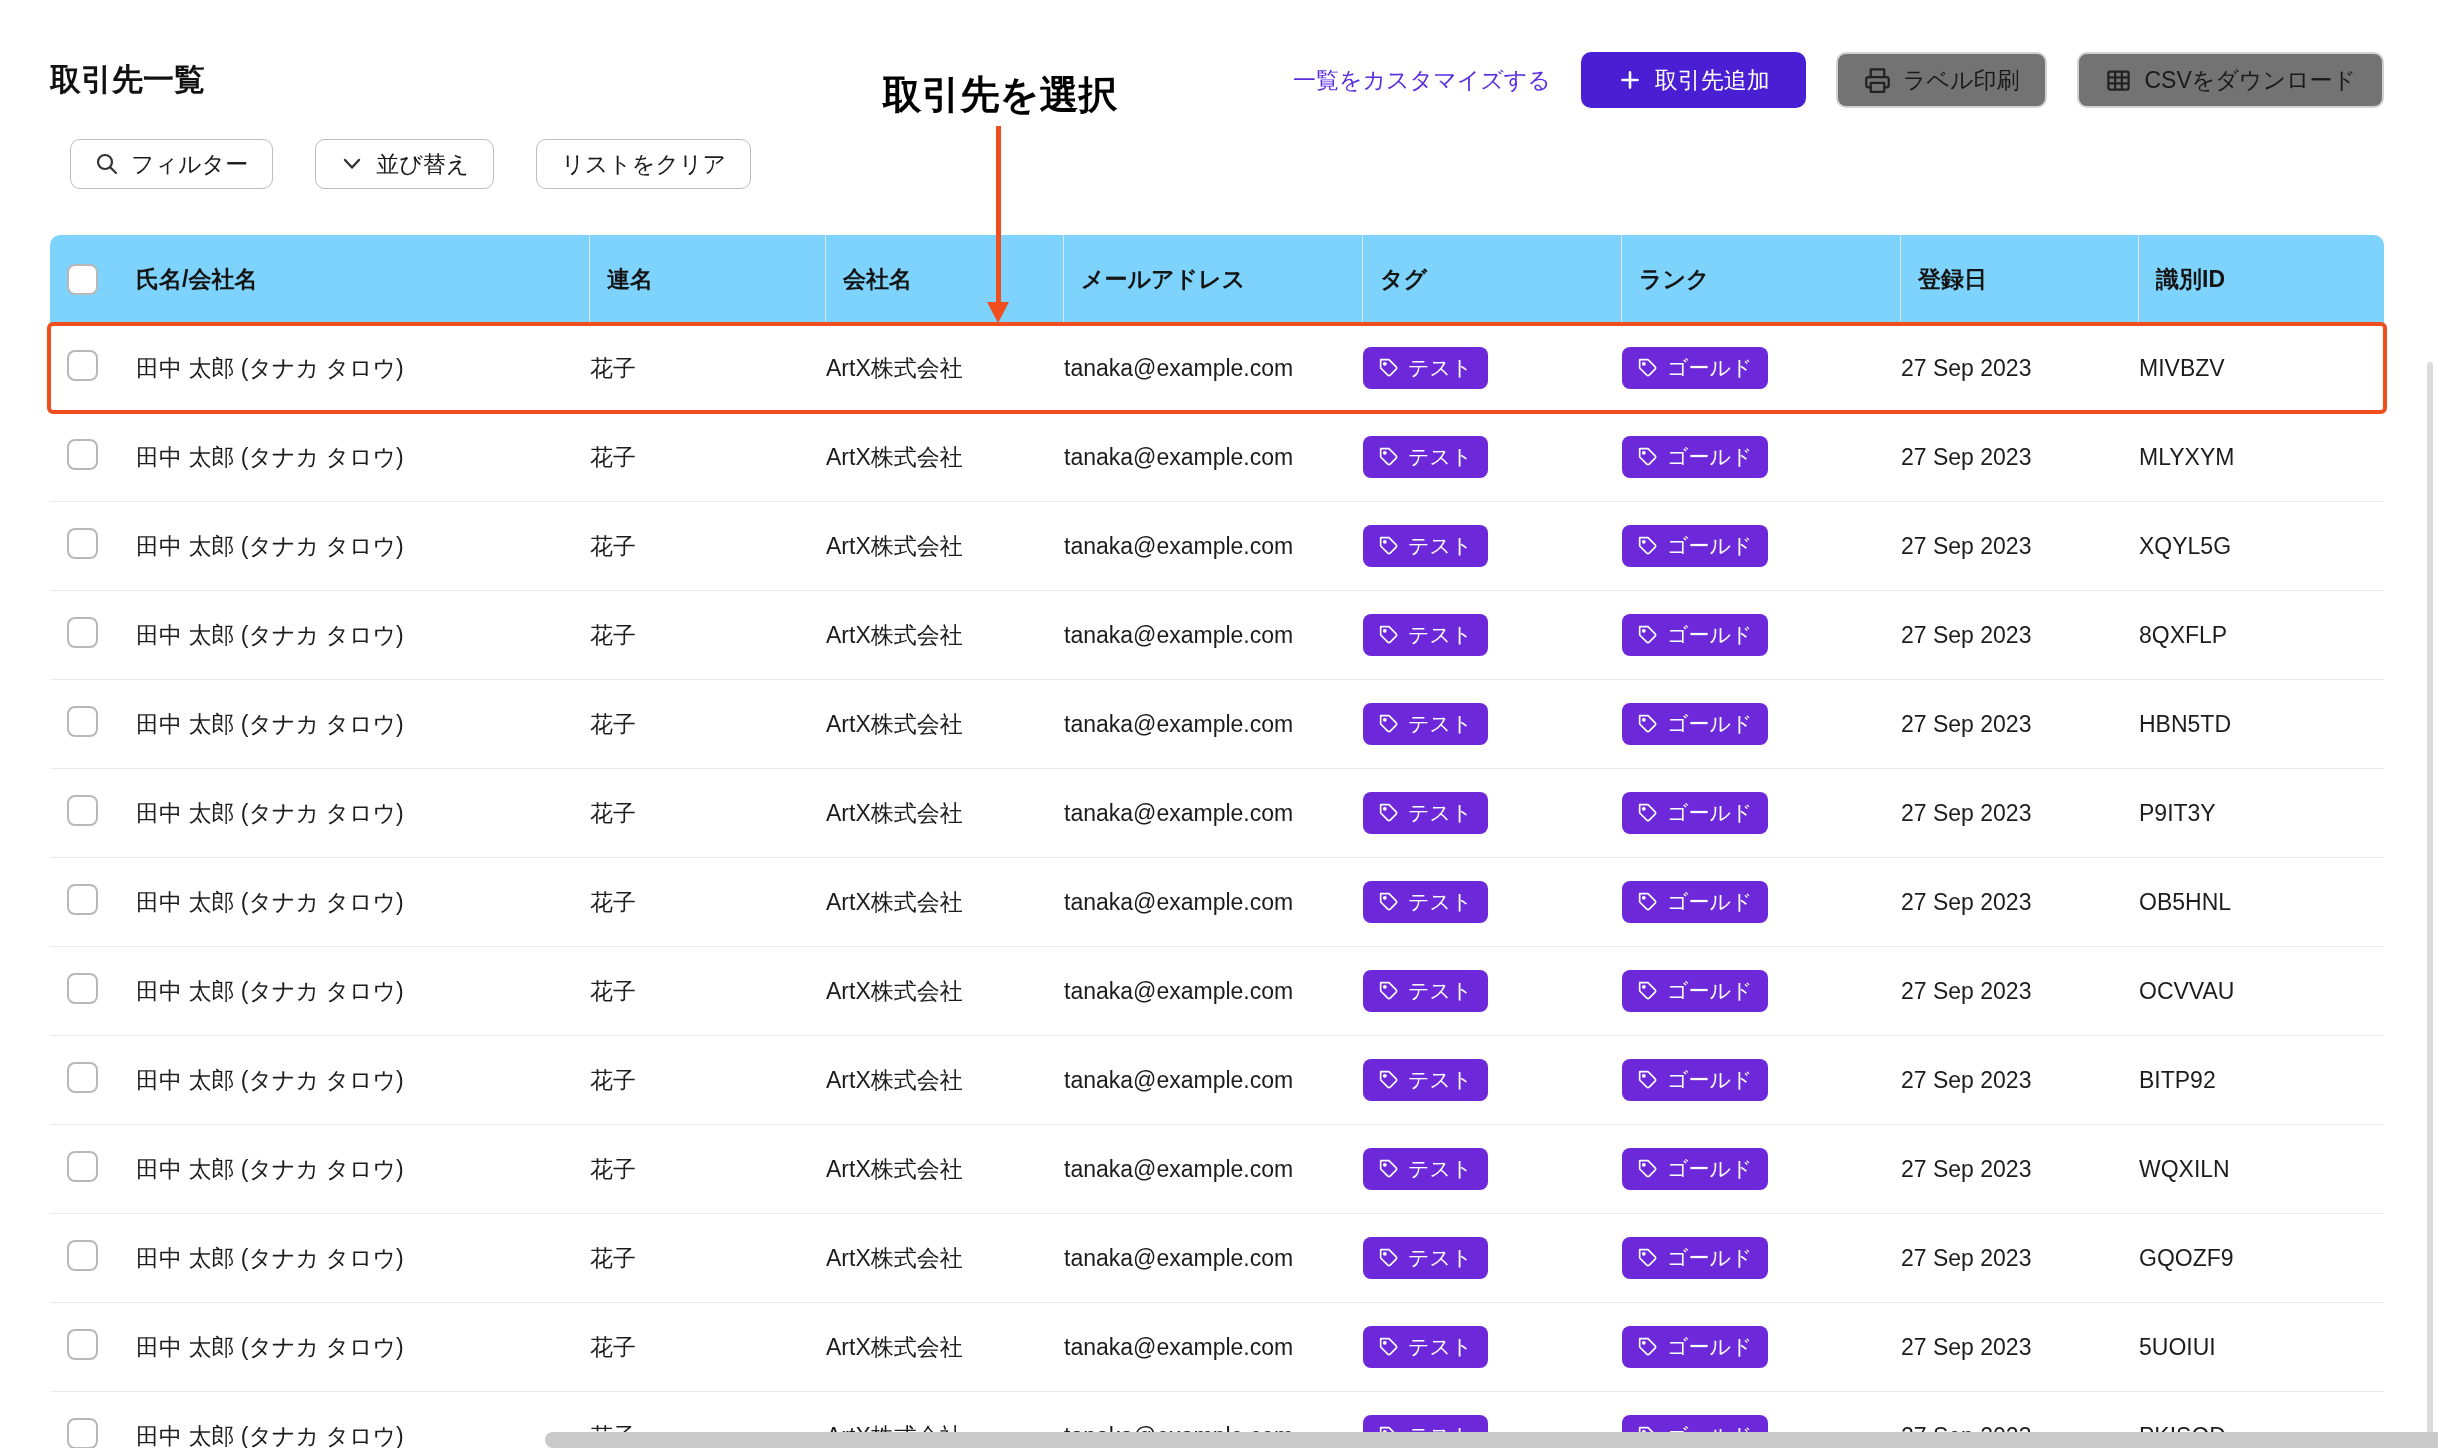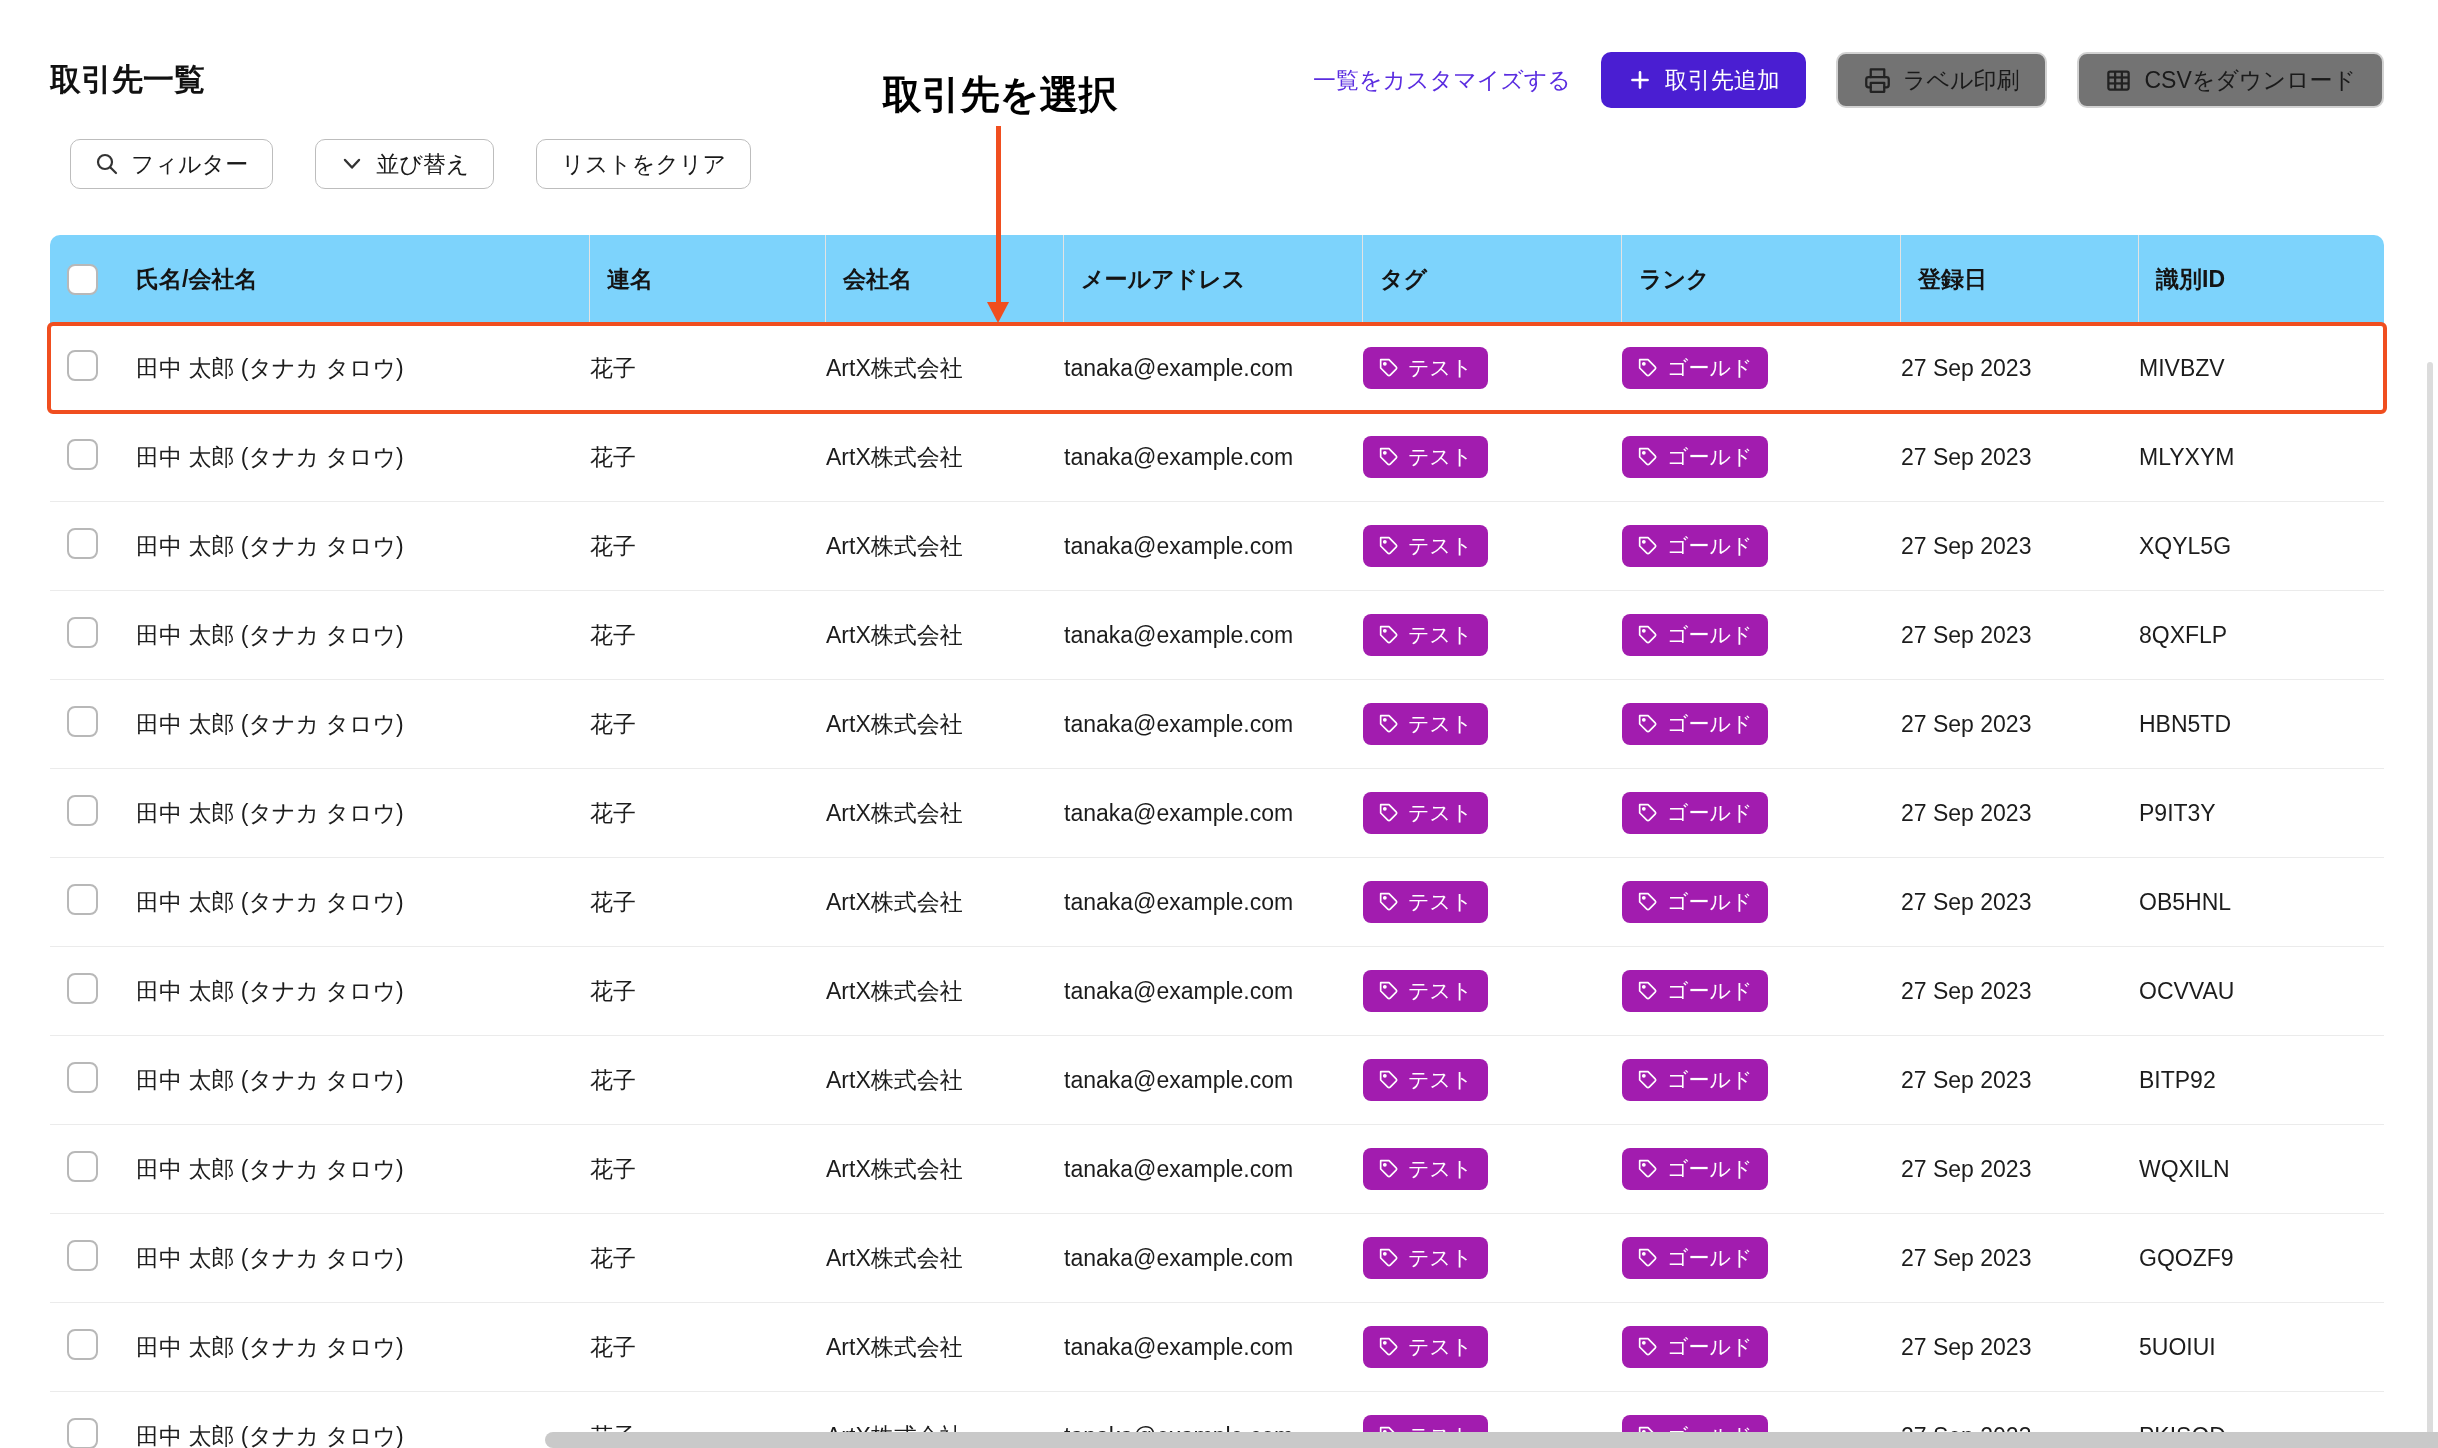--- a/index.html
+++ b/index.html
@@ -19,21 +19,21 @@
   .page-title { font-size:31px; font-weight:700; color:#111; margin-right:auto; }
   .header-actions { display:flex; align-items:center; gap:30px; }
   .customize-link {
     color:#5a2ce0; font-size:23px; cursor:pointer; text-decoration:none;
   }
   .btn {
     display:inline-flex; align-items:center; gap:12px;
     height:56px; border-radius:10px; font-size:23px; cursor:pointer;
     font-family:inherit; white-space:nowrap;
   }
-  .btn-primary { background:#4a1ed2; color:#fff; border:none; padding:0 26px; }
+  .btn-primary { background:#4a1ed2; color:#fff; border:none; padding:0 36px; }
   .btn-outline { background:#737373; color:#1a1a1a; border:2px solid #d2d2d2; padding:8px 26px; }
   .btn svg { flex:0 0 auto; }
 
   
   .toolbar { position:absolute; left:50px; top:139px; display:flex; gap:22px; }
   .tb-btn {
     display:inline-flex; align-items:center; gap:12px;
     height:50px; padding:0 24px; border-radius:10px;
     border:1.5px solid #bdbdbd; background:#fff;
     font-size:23px; color:#1a1a1a; cursor:pointer; font-family:inherit;
@@ -77,21 +77,21 @@
     border:4px solid #f04e1f; border-radius:6px; pointer-events:none; z-index:5;
   }
 
   .checkbox {
     display:inline-block; width:31px; height:31px; margin-left:17px;
     border:2px solid #b8b8b8; border-radius:8px; background:#fff; cursor:pointer;
   }
 
   .badge {
     display:inline-flex; align-items:center; gap:9px;
-    background:#a21caf; color:#fff; font-size:21px;
+    background:#6d28d9; color:#fff; font-size:21px;
     padding:7px 16px; border-radius:8px; white-space:nowrap;
   }
 
   
   .v-scrollbar {
     position:absolute; right:5px; top:362px; bottom:4px; width:6px;
     background:#dcdcdc; border-radius:3px;
   }
   .h-scrollbar {
     position:absolute; left:545px; right:0; bottom:0; height:16px;

